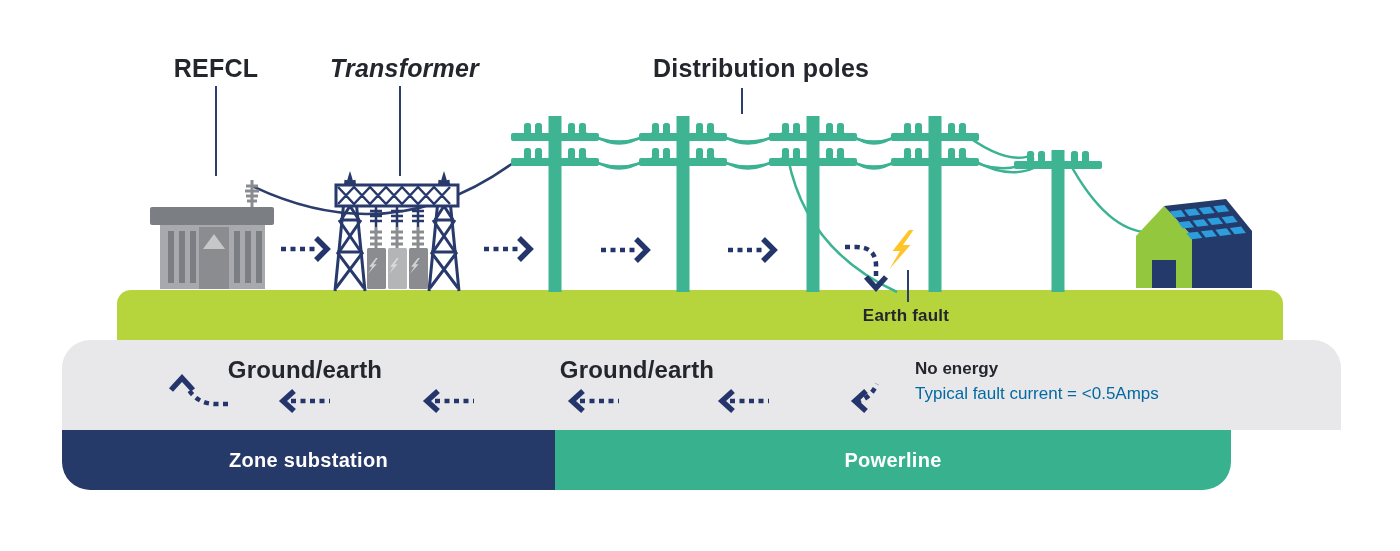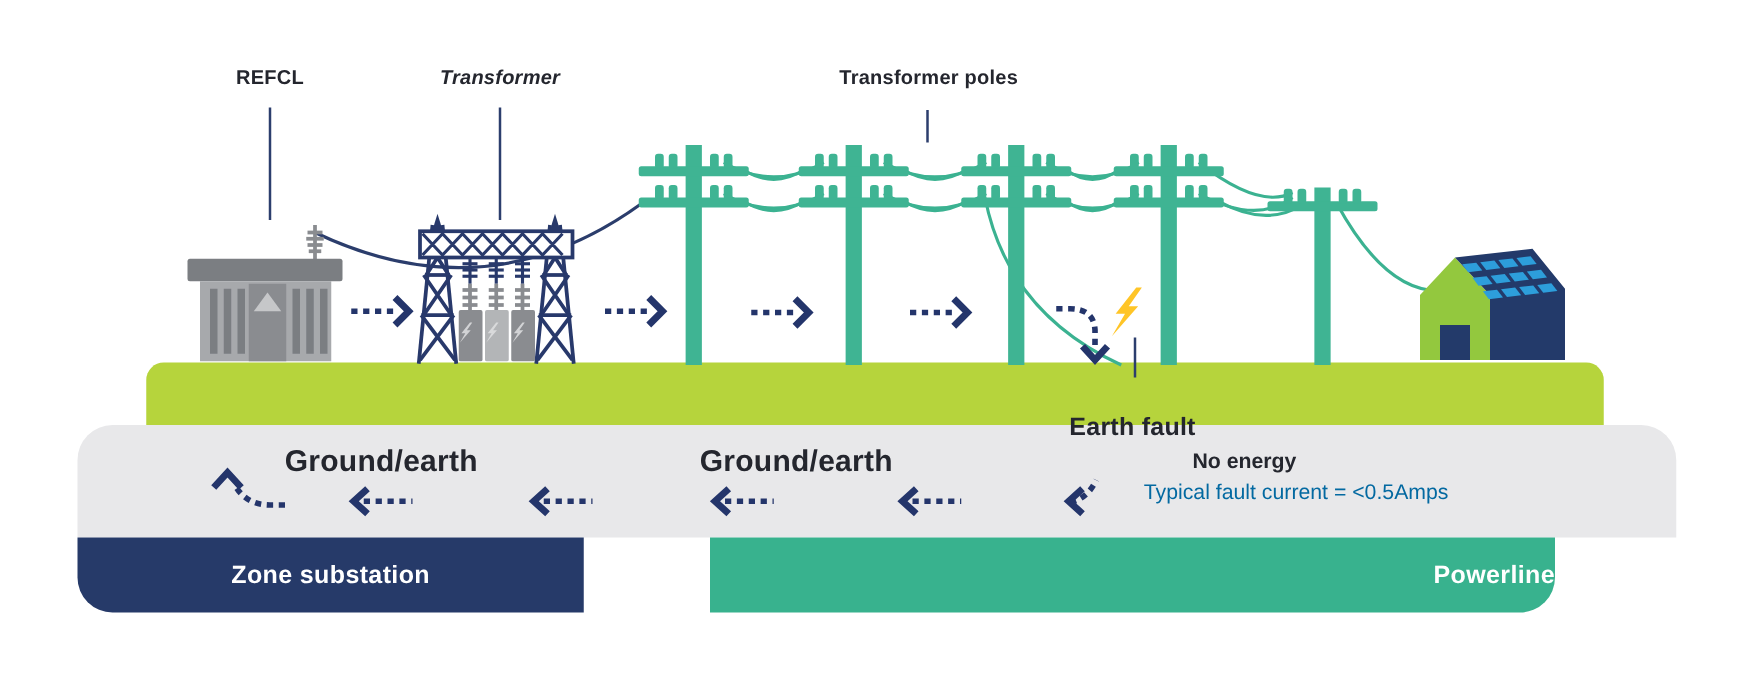--- a/index.html
+++ b/index.html
@@ -1,31 +1,31 @@
 <!DOCTYPE html>
 <html><head>
 <meta charset="utf-8">
 <style>
   html,body{margin:0;padding:0;background:#ffffff;}
   .canvas{position:relative;width:1400px;height:551px;background:#ffffff;overflow:hidden;
           font-family:"Liberation Sans",sans-serif;}
-  .lbl{position:absolute;font-weight:bold;color:#24262e;font-size:16px;text-align:center;
+  .lbl{position:absolute;font-weight:bold;color:#24262e;font-size:25px;text-align:center;
        letter-spacing:.2px;white-space:nowrap;}
   .band-lbl{font-size:24px;}
-  .fault-lbl{font-size:20px;margin-top:25px;}
-  .ne-title{position:absolute;font-weight:bold;color:#24262e;font-size:17px;white-space:nowrap;margin-left:39px;}
+  .fault-lbl{font-size:17px;}
+  .ne-title{position:absolute;font-weight:bold;color:#24262e;font-size:17px;white-space:nowrap;}
   .ne-sub{position:absolute;font-weight:normal;color:#0369a1;font-size:17px;white-space:nowrap;}
   .ground{position:absolute;left:117px;top:290px;width:1166px;height:52px;background:#b6d43c;
           border-radius:14px 14px 0 0;}
   .grayband{position:absolute;left:62px;top:340px;width:1279px;height:90px;background:#e8e8ea;
           border-radius:28px 28px 0 0;}
   .bar{position:absolute;top:430px;height:60px;display:flex;align-items:center;justify-content:center;
        color:#ffffff;font-weight:bold;font-size:20px;letter-spacing:.3px;}
-  .bar-zone{left:62px;width:405px;background:#263a69;border-radius:0 0 0 28px;}
-  .bar-power{left:568px;width:676px;background:#38b28e;border-radius:0 0 28px 0;justify-content:flex-end;}
+  .bar-zone{left:62px;width:493px;background:#263a69;border-radius:0 0 0 28px;}
+  .bar-power{left:555px;width:676px;background:#38b28e;border-radius:0 0 28px 0;}
   svg{position:absolute;left:0;top:0;}
 </style>
 </head>
 <body>
 
 <div class="canvas">
 
   <div class="ground"></div>
 
   <div class="grayband"></div>
@@ -234,20 +234,20 @@
         <path d="M438,391 L427,401 L438,411"></path>
         <path d="M583,391 L572,401 L583,411"></path>
         <path d="M733,391 L722,401 L733,411"></path>
         <path d="M866,391 L855,401 L866,411"></path>
       </g>
     </g>
   </svg>
 
   <div class="lbl" style="left:156px;top:54px;width:120px;">REFCL</div>
   <div class="lbl" style="left:330px;top:54px;width:140px;font-style:italic;">Transformer</div>
-  <div class="lbl" style="left:653px;top:54px;width:180px;">Transformer poles</div>
+  <div class="lbl" style="left:653px;top:54px;width:180px;">Distribution poles</div>
   <div class="lbl fault-lbl" style="left:836px;top:306px;width:140px;">Earth fault</div>
   <div class="lbl band-lbl" style="left:225px;top:356px;width:160px;">Ground/earth</div>
   <div class="lbl band-lbl" style="left:557px;top:356px;width:160px;">Ground/earth</div>
   <div class="ne-title" style="left:915px;top:359px;">No energy</div>
   <div class="ne-sub" style="left:915px;top:384px;">Typical fault current = &lt;0.5Amps</div>
 
 </div>
 
 </body></html>

